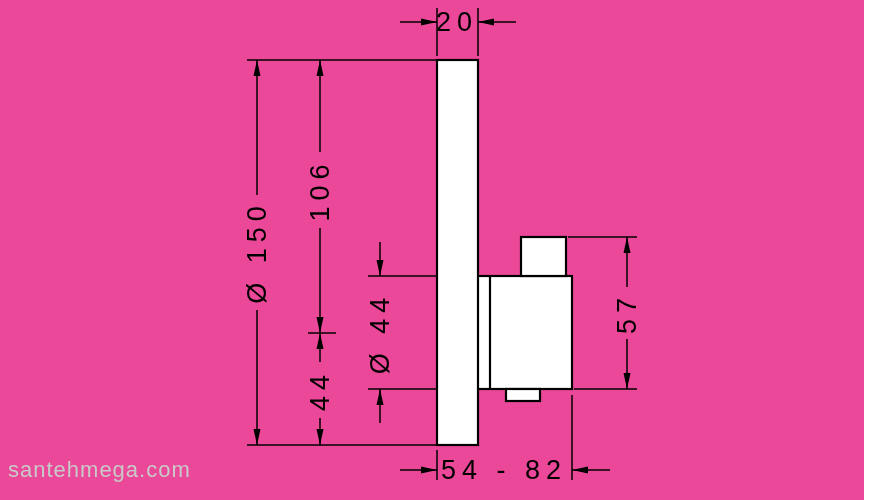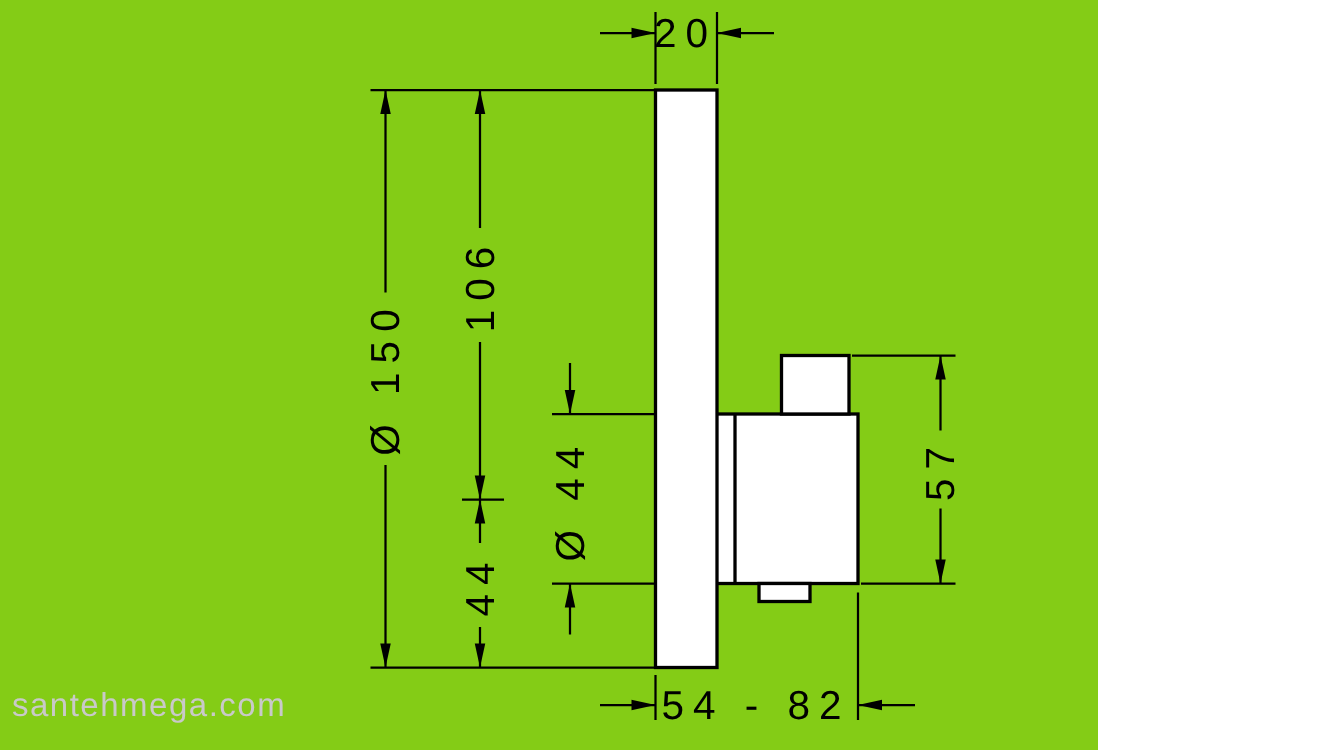--- a/index.html
+++ b/index.html
@@ -2,23 +2,23 @@
 <html><head>
 <meta charset="utf-8">
 <style>
   html, body {
     margin: 0;
     padding: 0;
     background: #ffffff;
   }
   .stage {
     position: relative;
-    width: 732px;
+    width: 864px;
     height: 500px;
-    background: #84cc16;
+    background: #ec4899;
     overflow: hidden;
   }
   svg { display: block; }
   .shape {
     fill: #ffffff;
     stroke: #000000;
     stroke-width: 2.2px;
     stroke-linejoin: miter;
   }
   .seam {

